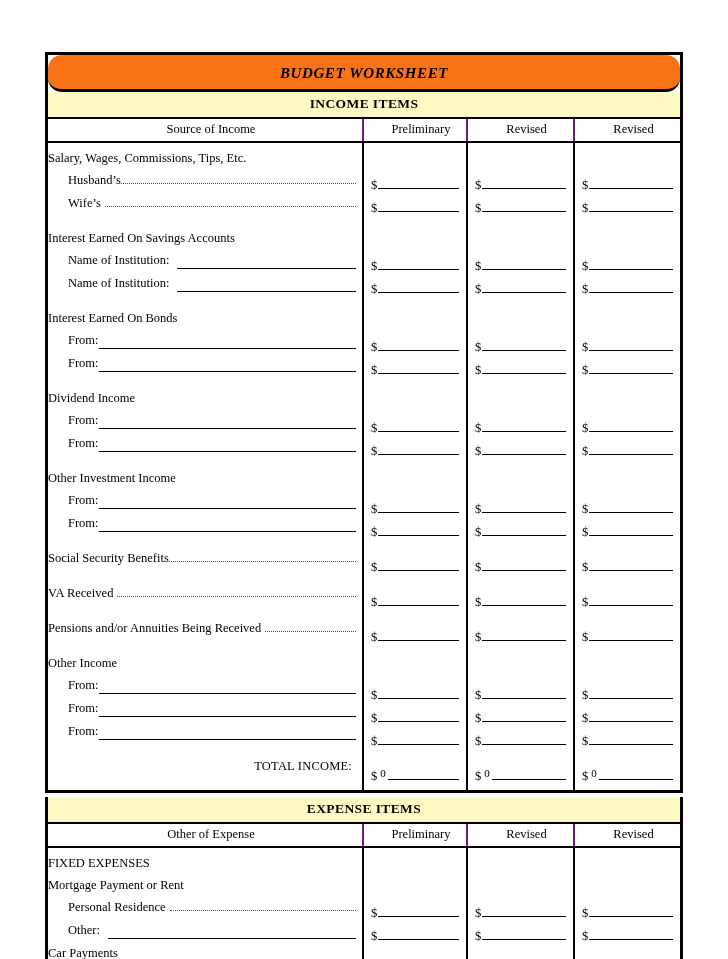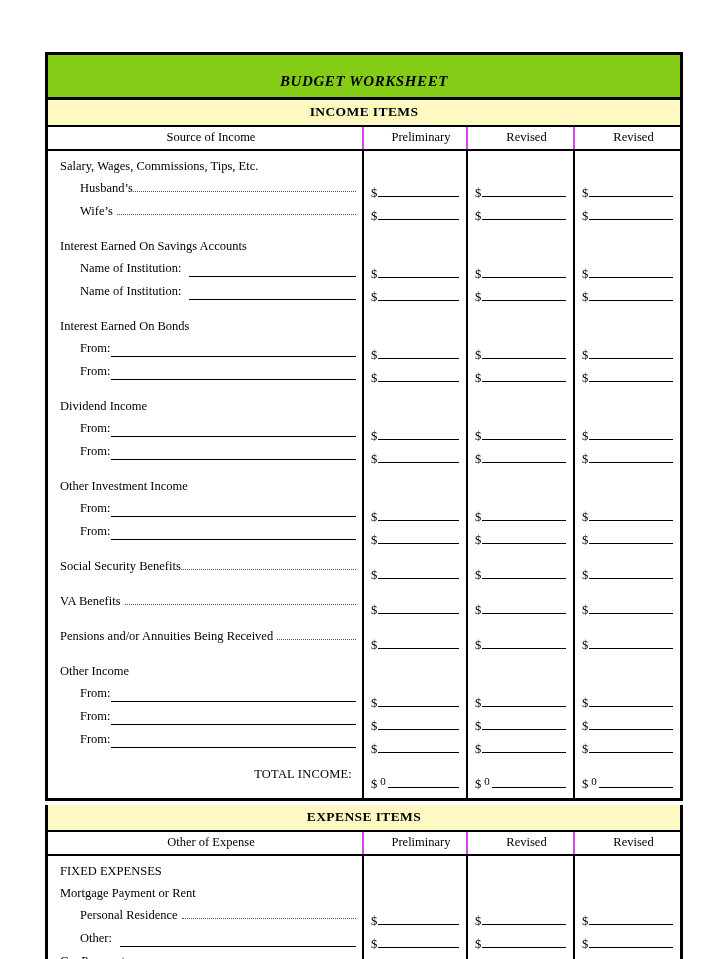--- a/index.html
+++ b/index.html
@@ -31,22 +31,23 @@
   }
 
   
   .title-bar {
     border-bottom: 3px solid #000;
     text-align: center;
     font-weight: bold;
     font-style: italic;
     font-size: 15px;
     letter-spacing: .6px;
-    padding: 18px 0 7px 0;
-    background: #84cc16;
+    padding: 10px 0 7px 0;
+    background: #f97316;
+    border-radius: 14px;
   }
 
   
   .section-band {
     background: #fef9c3;
     border-bottom: 2px solid #000;
     text-align: center;
     font-weight: bold;
     font-size: 13.5px;
     letter-spacing: .4px;
@@ -66,31 +67,31 @@
   }
 
   
   .c-src { width: 314px; }
   .c-amt { width: 104px; }
   .c-amt2 { width: 107px; }
   .c-amt3 { width: 107px; }
 
   .col-head .c-amt,
   .col-head .c-amt2,
-  .col-head .c-amt3 { border-left: 2px solid #d946ef; }
+  .col-head .c-amt3 { border-left: 2px solid #701a75; }
 
   
   .body-grid {
     display: flex;
     align-items: stretch;
   }
   .col-left {
     width: 314px;
     box-sizing: border-box;
-    padding: 4px 6px 6px 12px;
+    padding: 4px 6px 6px 0;
   }
   .col-money {
     box-sizing: border-box;
     border-left: 2px solid #000;
     padding: 4px 7px 6px 7px;
   }
   .col-money.m1 { width: 104px; }
   .col-money.m2 { width: 107px; }
   .col-money.m3 { width: 107px; }
 
@@ -297,21 +298,21 @@
           <span class="lbl-dots tight">
             <span class="txt">Social Security Benefits</span>
             <span class="dots"></span>
           </span>
         </div>
 
         <div class="row spacer"></div>
 
         <div class="row">
           <span class="lbl-dots spaced">
-            <span class="txt">VA Benefits</span>
+            <span class="txt">VA Received</span>
             <span class="dots"></span>
           </span>
         </div>
 
         <div class="row spacer"></div>
 
         <div class="row">
           <span class="lbl-dots spaced">
             <span class="txt">Pensions and/or Annuities Being Received</span>
             <span class="dots"></span>

